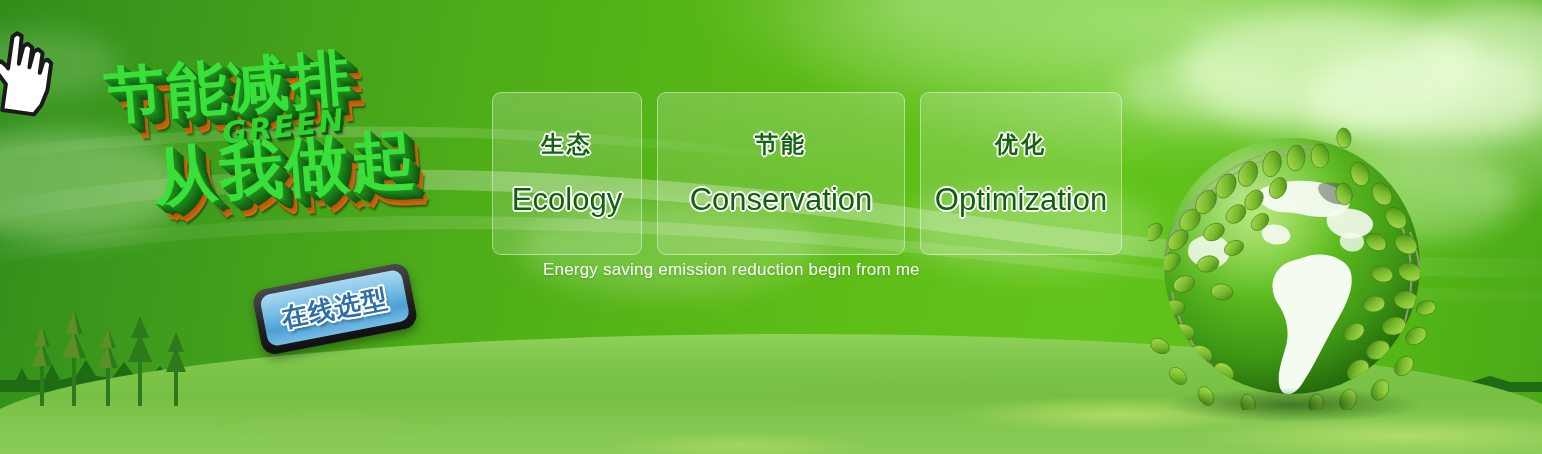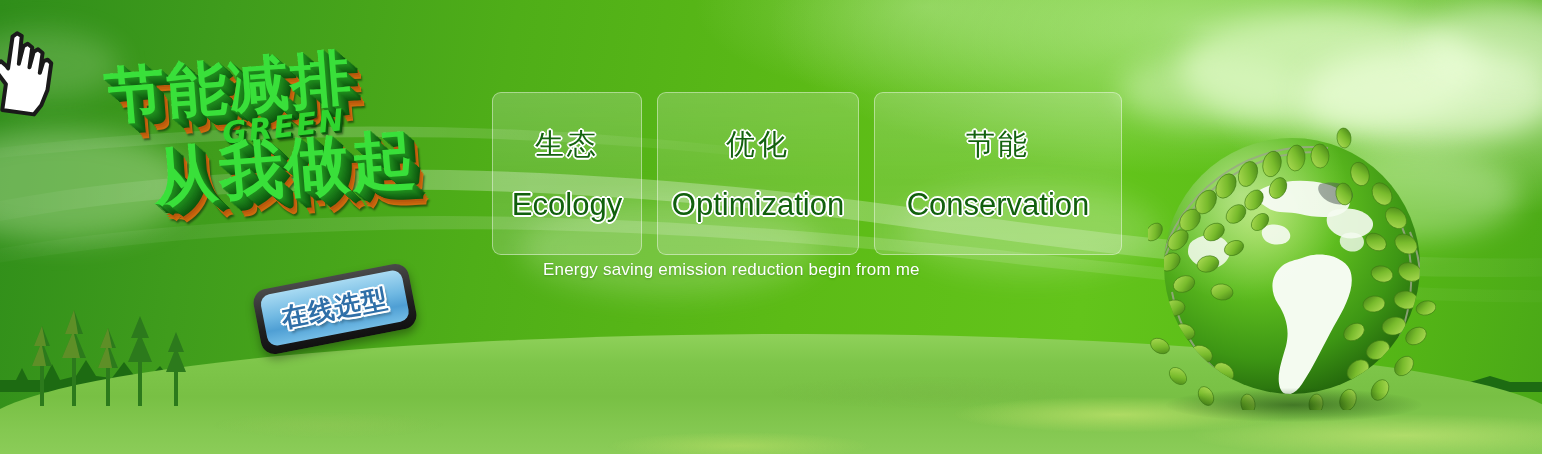--- a/index.html
+++ b/index.html
@@ -199,22 +199,22 @@
     flex-direction: column;
     align-items: center;
     justify-content: center;
     gap: 22px;
   }
   .card-2 { width: 248px; }
   .card-3 { width: 202px; }
 
   .card-cn {
     font-family: "DejaVu Sans", sans-serif;
-    font-size: 29px;
-    font-weight: normal;
+    font-size: 23px;
+    font-weight: bold;
     letter-spacing: 3px;
     color: #14630f;
     text-shadow:
       -1.3px -1.3px 0 #fff, 1.3px -1.3px 0 #fff,
       -1.3px  1.3px 0 #fff, 1.3px  1.3px 0 #fff,
        0 -1.8px 0 #fff, 0 1.8px 0 #fff, -1.8px 0 0 #fff, 1.8px 0 0 #fff;
   }
   .card-en {
     font-family: Liberation Sans, sans-serif;
     font-size: 31px;
@@ -334,27 +334,27 @@
     <path d="M26,88 L26,62 L16,52 L14,44 L18,40 L24,44 L26,46 L26,14 L30,10 L35,12 L36,40
              L38,22 L42,19 L47,22 L47,42 L49,26 L53,23 L58,26 L58,46 L60,34 L64,32 L68,35
              L68,62 L64,78 L58,88 Z" fill="#ffffff" stroke="#1a1a1a" stroke-width="4" stroke-linejoin="round"></path>
   </svg>
 
   <div class="cards">
     <div class="card card-1">
       <div class="card-cn">生态</div>
       <div class="card-en">Ecology</div>
     </div>
+    <div class="card card-2">
+      <div class="card-cn">节能</div>
+      <div class="card-en">Conservation</div>
+    </div>
     <div class="card card-3">
       <div class="card-cn">优化</div>
       <div class="card-en">Optimization</div>
-    </div>
-    <div class="card card-2">
-      <div class="card-cn">节能</div>
-      <div class="card-en">Conservation</div>
     </div>
   </div>
 
   <div class="tagline">Energy saving emission reduction begin from me</div>
 
   <div class="globe-wrap">
     <div class="globe-shadow"></div>
     <svg viewBox="0 0 288 288" width="288" height="288">
       <defs>
         <radialGradient id="gsphere" cx="38%" cy="30%" r="78%">

